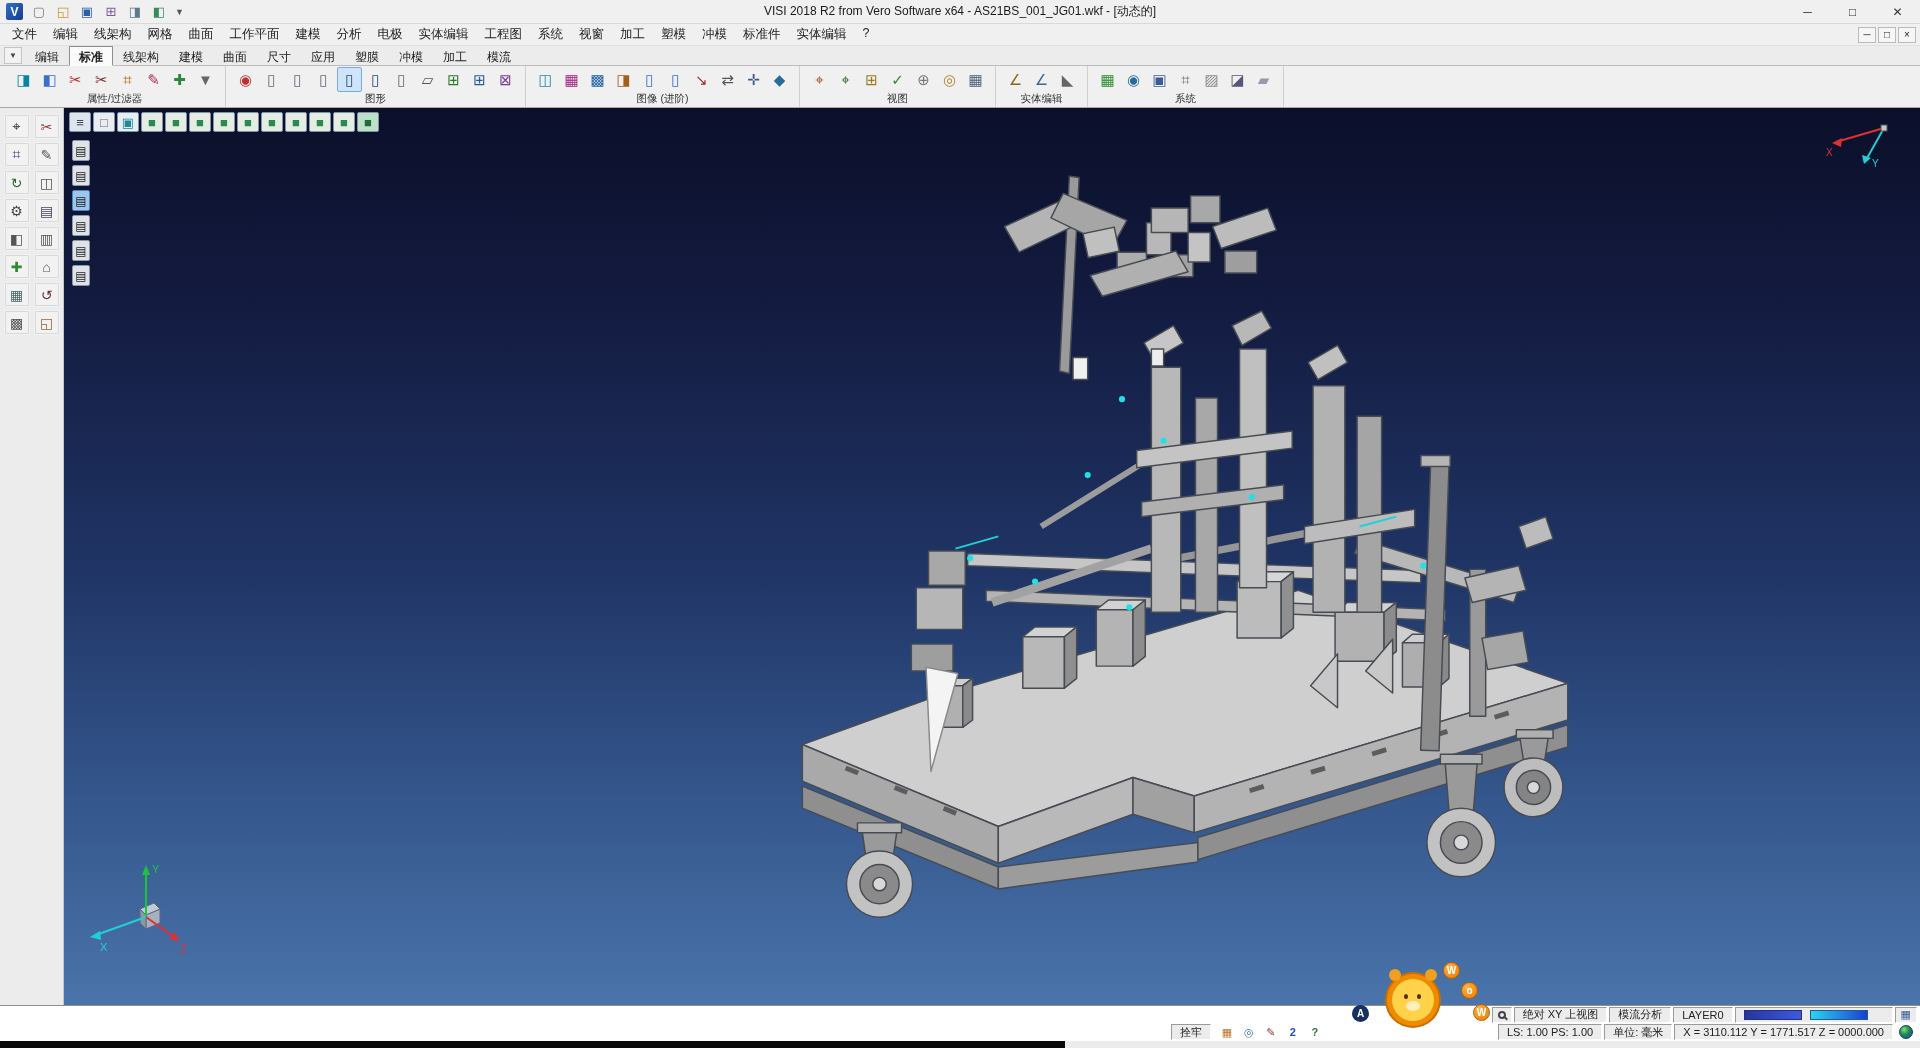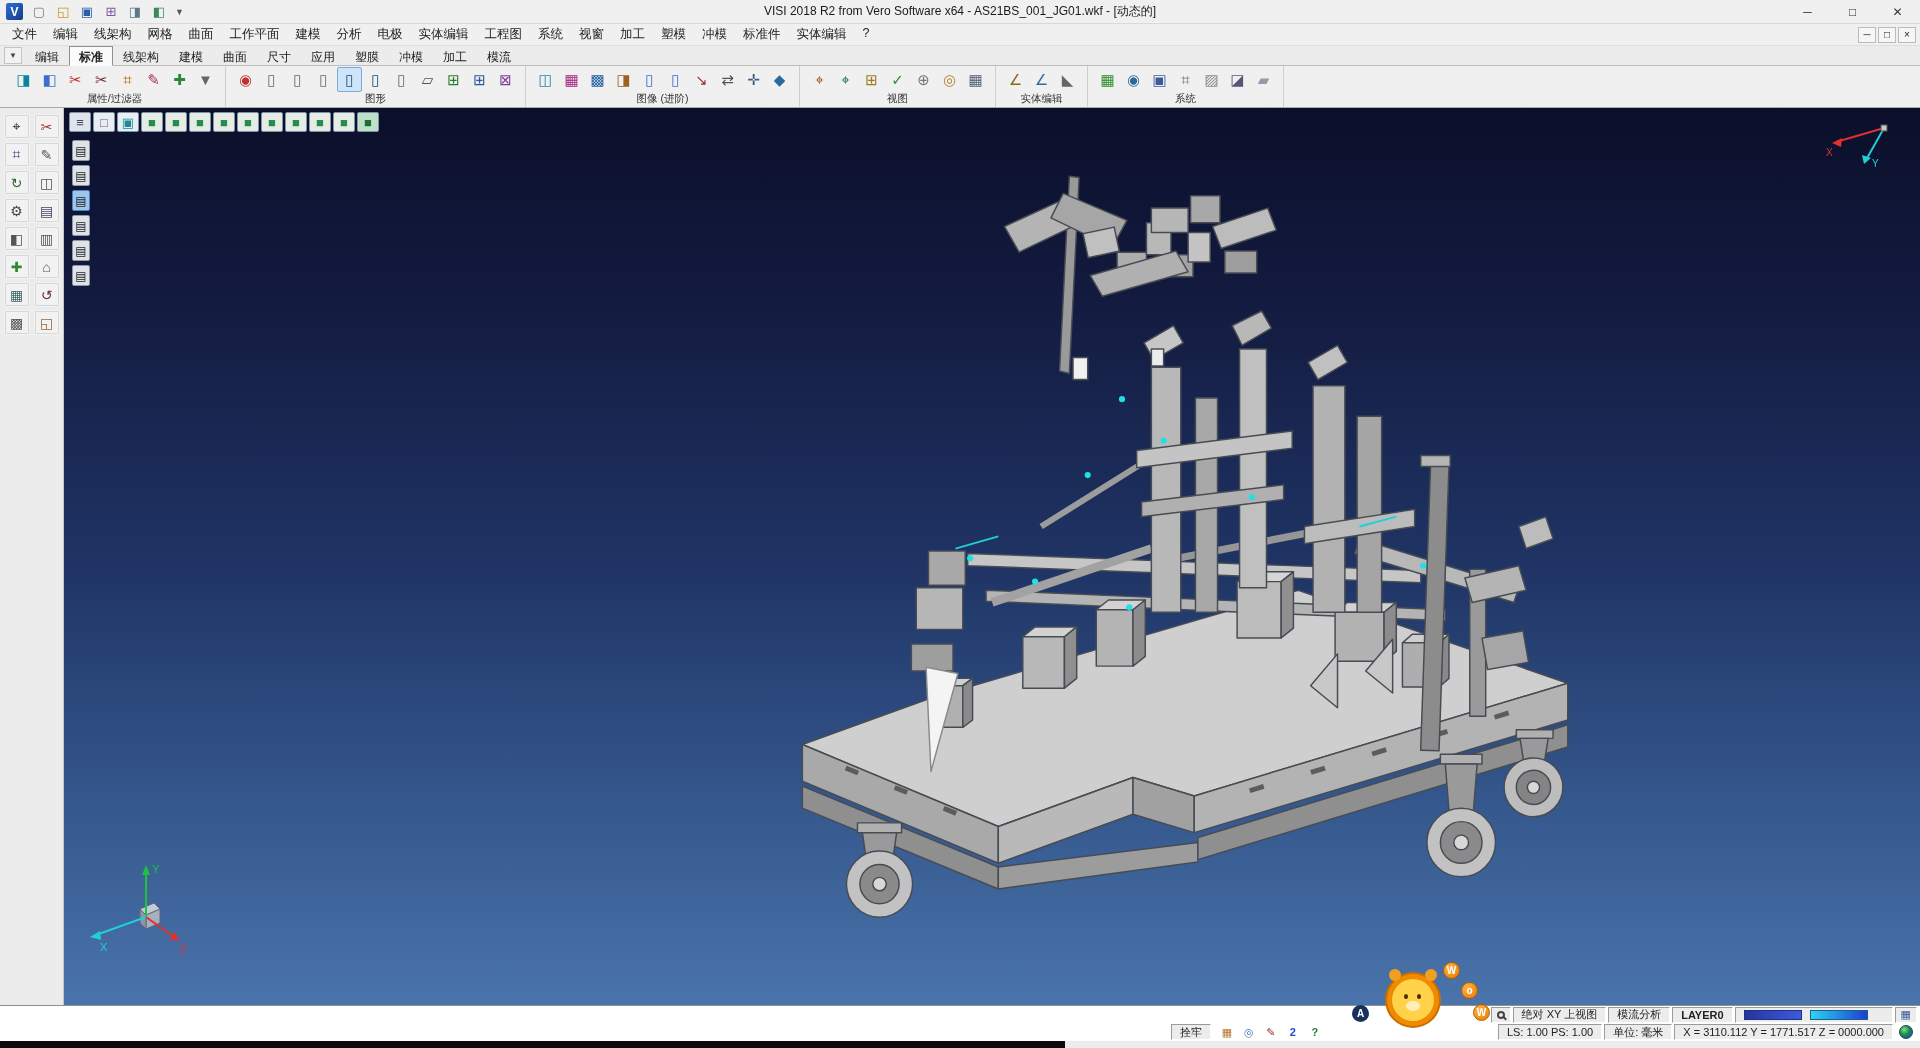--- a/index.html
+++ b/index.html
@@ -55,21 +55,21 @@
   .clip-icon.active { background:#9cc6ec; border-color:#4d82bb; }
 
   .model { position:absolute; left:720px; top:51px; width:796px; height:784px; }
   .triad-tr { position:absolute; top:2px; right:18px; width:80px; height:60px; }
   .triad-bl { position:absolute; left:22px; bottom:46px; width:110px; height:100px; }
 
   
   .status1, .status2 { height:18px; background:#ffffff; display:flex; align-items:center; justify-content:flex-end; padding-right:3px; font-size:11px; }
   .status1 { border-top:1px solid #8f8f8f; }
   .seg { height:16px; display:inline-flex; align-items:center; padding:0 8px; margin-left:2px; border:1px solid; border-color:#9a9a9a #ffffff #ffffff #9a9a9a; background:#ececec; white-space:nowrap; }
-  .seg.layer { font-weight:bold; }
+  .seg.layer { font-weight:normal; }
   .seg.icon-seg { padding:0 5px; }
   .seg.bars { width:158px; gap:8px; }
   .bar1 { width:58px; height:10px; background:linear-gradient(90deg,#25359d,#3d5ae0); border:1px solid #22307f; }
   .bar2 { width:58px; height:10px; background:linear-gradient(90deg,#2bd4f0,#1a3fd4); border:1px solid #1d5f8a; }
   .mag { width:8px; height:8px; border:2px solid #444; border-radius:50%; position:relative; display:inline-block; }
   .mag::after { content:''; position:absolute; width:5px; height:2px; background:#444; transform:rotate(45deg); right:-4px; bottom:-2px; }
   .mini-icons { display:inline-flex; gap:6px; margin:0 8px; }
   .mini-icon { width:16px; height:14px; display:inline-flex; align-items:center; justify-content:center; font-size:11px; font-weight:bold; }
   .gap-lg { width:165px; }
   .globe { width:14px; height:14px; border-radius:50%; background:radial-gradient(circle at 35% 30%, #7be08a, #1f8a3a 45%, #1a52c8 85%); border:1px solid #12406a; margin:0 4px 0 6px; }

